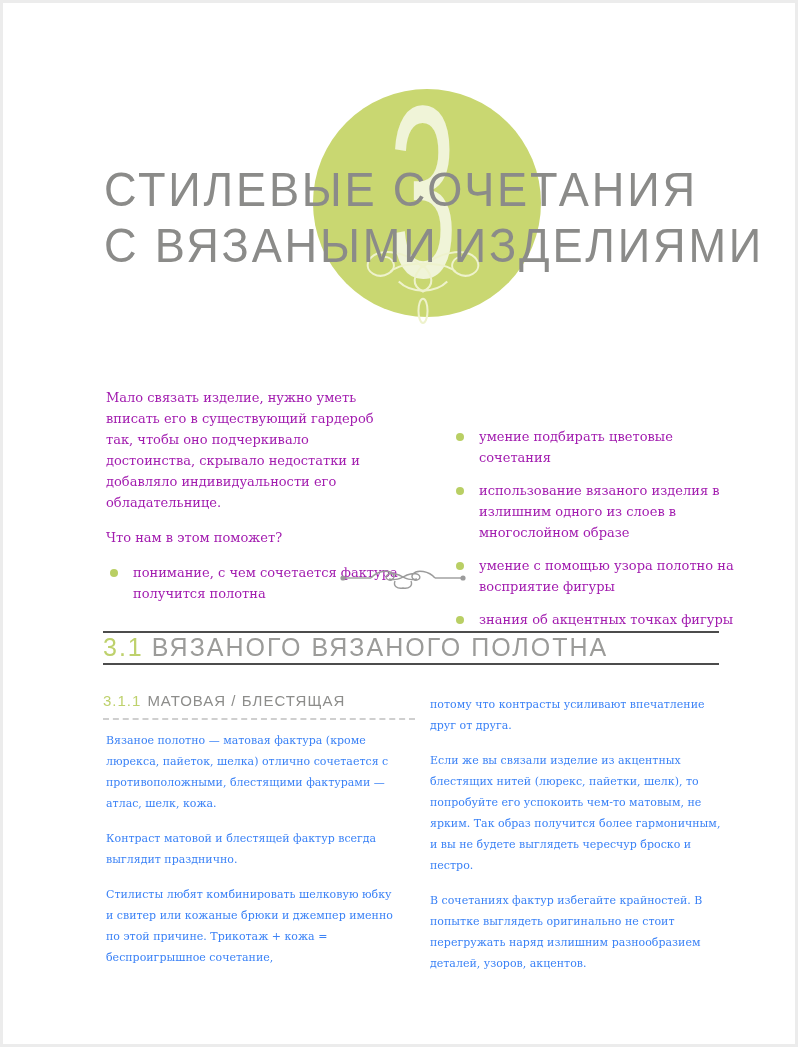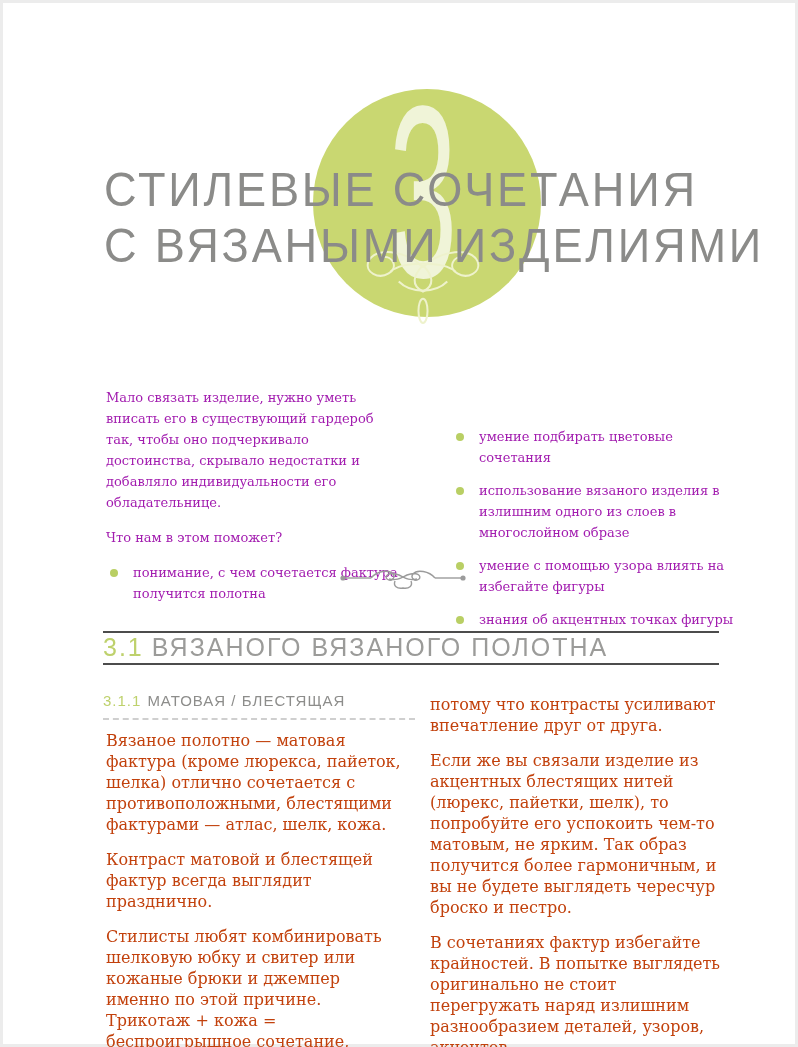--- a/index.html
+++ b/index.html
@@ -85,21 +85,21 @@
     font-weight:300;
     font-size:15px;line-height:20px;
     letter-spacing:1px;
     color:#8d8d8b;
     white-space:nowrap;
   }
   .subsection-heading .num{color:#bed16c;margin-right:6px;}
   
   .body-left{position:absolute;left:103px;top:727px;width:296px;}
   .body-right{position:absolute;left:427px;top:691px;width:294px;}
-  .body-left p,.body-right p{margin:0 0 14px 0;font-size:16px;line-height:21px;color:#c2410c;}
+  .body-left p,.body-right p{margin:0 0 14px 0;font-size:11px;line-height:21px;color:#3b82f6;}
 </style>
 </head>
 <body>
 
 <div class="sheet">
 
   <div class="chapter-circle"></div>
 
   <div class="chapter-number">3</div>
 
@@ -135,21 +135,21 @@
       <li>
         <span class="dot"></span>
         <span>умение подбирать цветовые сочетания</span>
       </li>
       <li>
         <span class="dot"></span>
         <span>использование вязаного изделия в излишним одного из слоев в многослойном образе</span>
       </li>
       <li>
         <span class="dot"></span>
-        <span>умение с помощью узора влиять на избегайте фигуры</span>
+        <span>умение с помощью узора полотно на восприятие фигуры</span>
       </li>
       <li>
         <span class="dot"></span>
         <span>знания об акцентных точках фигуры</span>
       </li>
     </ul>
   </section>
 
   <svg class="divider" viewBox="0 0 128 26">
     <g stroke="#9b9b9b" fill="none" stroke-width="1.4">

